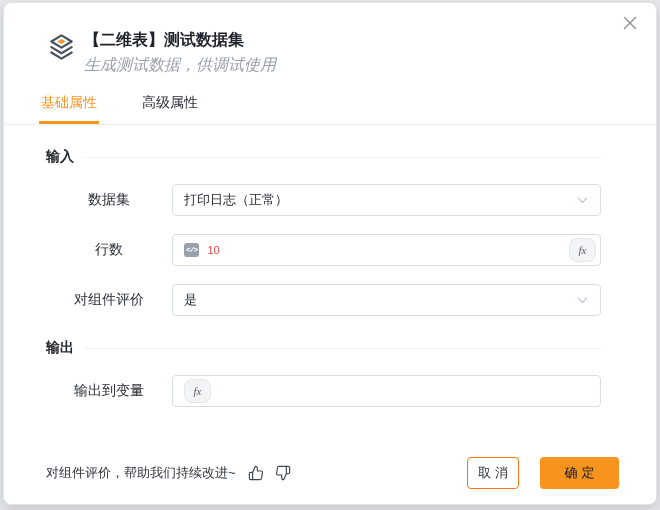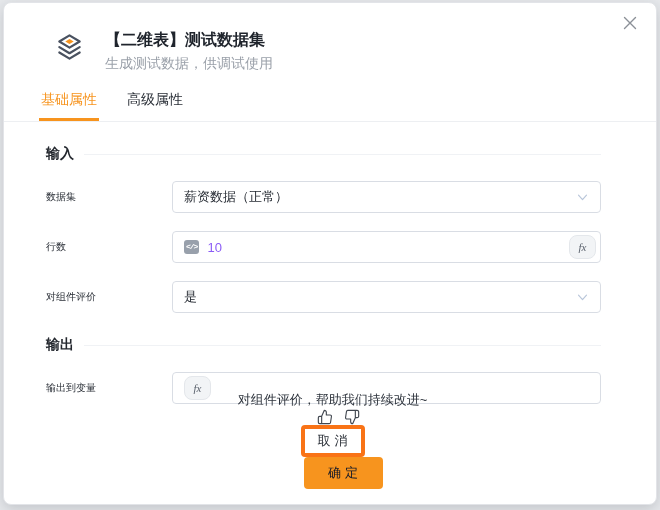--- a/index.html
+++ b/index.html
@@ -14,72 +14,72 @@
     background:#fff; border:1px solid #e2e4e8; border-radius:8px;
     box-shadow:0 4px 14px rgba(30,35,45,.18);
     overflow:hidden;
   }
   
   .close-btn {
     position:absolute; top:8px; right:14px; width:24px; height:24px;
     display:flex; align-items:center; justify-content:center; cursor:pointer;
   }
   
-  .header { display:flex; align-items:flex-start; padding:27px 60px 0 42px; gap:20px;margin-left:8px; }
+  .header { display:flex; align-items:flex-start; padding:27px 60px 0 42px; gap:7px; }
   .header-icon { width:31px; height:31px; flex-shrink:0; margin-top:2px; }
   .header-title { font-size:16px; font-weight:bold; color:#1f242c; line-height:20px; }
-  .header-sub { font-size:14px; color:#9aa0a9; margin-top:5px; }
+  .header-sub { font-size:16px; color:#9aa0a9; margin-top:5px;font-style:italic; }
   
-  .tabbar { margin-top:15px; padding-left:35px; border-bottom:1px solid #edeff2; display:flex; gap:26px; }
+  .tabbar { margin-top:15px; padding-left:35px; border-bottom:1px solid #edeff2; display:flex; gap:41px; }
   .tab { font-size:14px; color:#2a2f37; padding:3px 2px 9px 2px; cursor:pointer; border-bottom:3px solid transparent; }
   .tab.active { color:#f7941e; border-bottom-color:#f7941e; }
   
   .dlg-body { padding:0 55px 0 42px; }
   .section-title { display:flex; align-items:center; margin-top:23px; }
   .section-title .txt { font-size:14px; font-weight:bold; color:#23272e; flex-shrink:0; }
   .section-title .sec-line { flex:1; height:1px; background:#f0f2f5; margin-left:10px; }
   .row { display:flex; align-items:center; margin-top:18px; }
-  .row-label { width:126px; flex-shrink:0; font-size:10px; color:#2a2f37; }
+  .row-label { width:126px; flex-shrink:0; font-size:14px; color:#2a2f37;text-align:center; }
   .control {
     flex:1; height:32px; border:1px solid #d9dde4; border-radius:4px;
     display:flex; align-items:center; padding:0 11px; background:#fff;
     font-size:13px; color:#262b33;
   }
   .control.has-fx { padding-right:4px; }
   .select-value { flex:1; }
   .chevron { flex-shrink:0; display:flex; }
   .text-input {
-    flex:1; border:none; outline:none; font-size:13px; color:#8b5cf6;
+    flex:1; border:none; outline:none; font-size:11px; color:#ef4444;
     font-family:"Liberation Sans","DejaVu Sans",sans-serif; min-width:0; background:transparent;
   }
   .badge-code {
     background:#98a0ab; color:#fff; border-radius:3px;
     font-family:"Liberation Mono","DejaVu Sans Mono",monospace;
     font-size:8px; font-weight:bold; padding:3px 2px; line-height:1;
     letter-spacing:-1px; margin-right:8px; flex-shrink:0;
   }
   .fx-btn {
     width:27px; height:24px; background:#f2f4f6; border:1px solid #e4e7eb; border-radius:8px;
     display:flex; align-items:center; justify-content:center; cursor:pointer; flex-shrink:0;
     font-family:"Liberation Serif","DejaVu Serif",serif; font-style:italic;
     font-size:11px; color:#5b626d;
   }
   
-  .footer { position:absolute; left:42px; right:37px; bottom:15px; display:flex; align-items:center;flex-direction:column; }
+  .footer { position:absolute; left:42px; right:37px; bottom:15px; display:flex; align-items:center; }
   .feedback-text { font-size:13px; color:#2e343d; }
   .thumbs { display:flex; align-items:center; gap:11px; margin-left:12px; }
   .thumb { cursor:pointer; display:flex; }
   .footer .spacer { flex:1; }
   .btn {
     height:32px; border-radius:4px; font-size:13px; cursor:pointer;
     font-family:"Liberation Sans","DejaVu Sans",sans-serif;
     letter-spacing:4px; text-indent:4px;
     display:inline-flex; align-items:center; justify-content:center;
   }
-  .btn-cancel { width:64px; background:#fff; border:4px solid #f97316; color:#2a2f37; }
+  .btn-cancel { width:52px; background:#fff; border:1px solid #f97316; color:#2a2f37; }
   .btn-confirm { width:79px; background:#f7941e; border:none; color:#0f172a; margin-left:21px; }
 </style>
 </head>
 <body>
 
 <div class="dialog">
 
   <div class="close-btn">
     <svg width="14" height="14" viewBox="0 0 14 14">
         <path d="M1.5 1.5 L12.5 12.5 M12.5 1.5 L1.5 12.5" stroke="#8b9097" stroke-width="1.4" fill="none" stroke-linecap="round"></path>
@@ -109,21 +109,21 @@
   <div class="dlg-body">
 
     <div class="section-title">
       <span class="txt">输入</span>
       <span class="sec-line"></span>
     </div>
 
     <div class="row">
       <div class="row-label">数据集</div>
       <div class="control">
-        <span class="select-value">薪资数据（正常）</span>
+        <span class="select-value">打印日志（正常）</span>
         <span class="chevron">
           <svg width="13" height="13" viewBox="0 0 13 13">
               <path d="M2.5 4.2 L6.5 8.6 L10.5 4.2" fill="none" stroke="#b9c6da" stroke-width="1.2" stroke-linecap="round" stroke-linejoin="round"></path>
             </svg>
         </span>
       </div>
     </div>
 
     <div class="row">
       <div class="row-label">行数</div>

